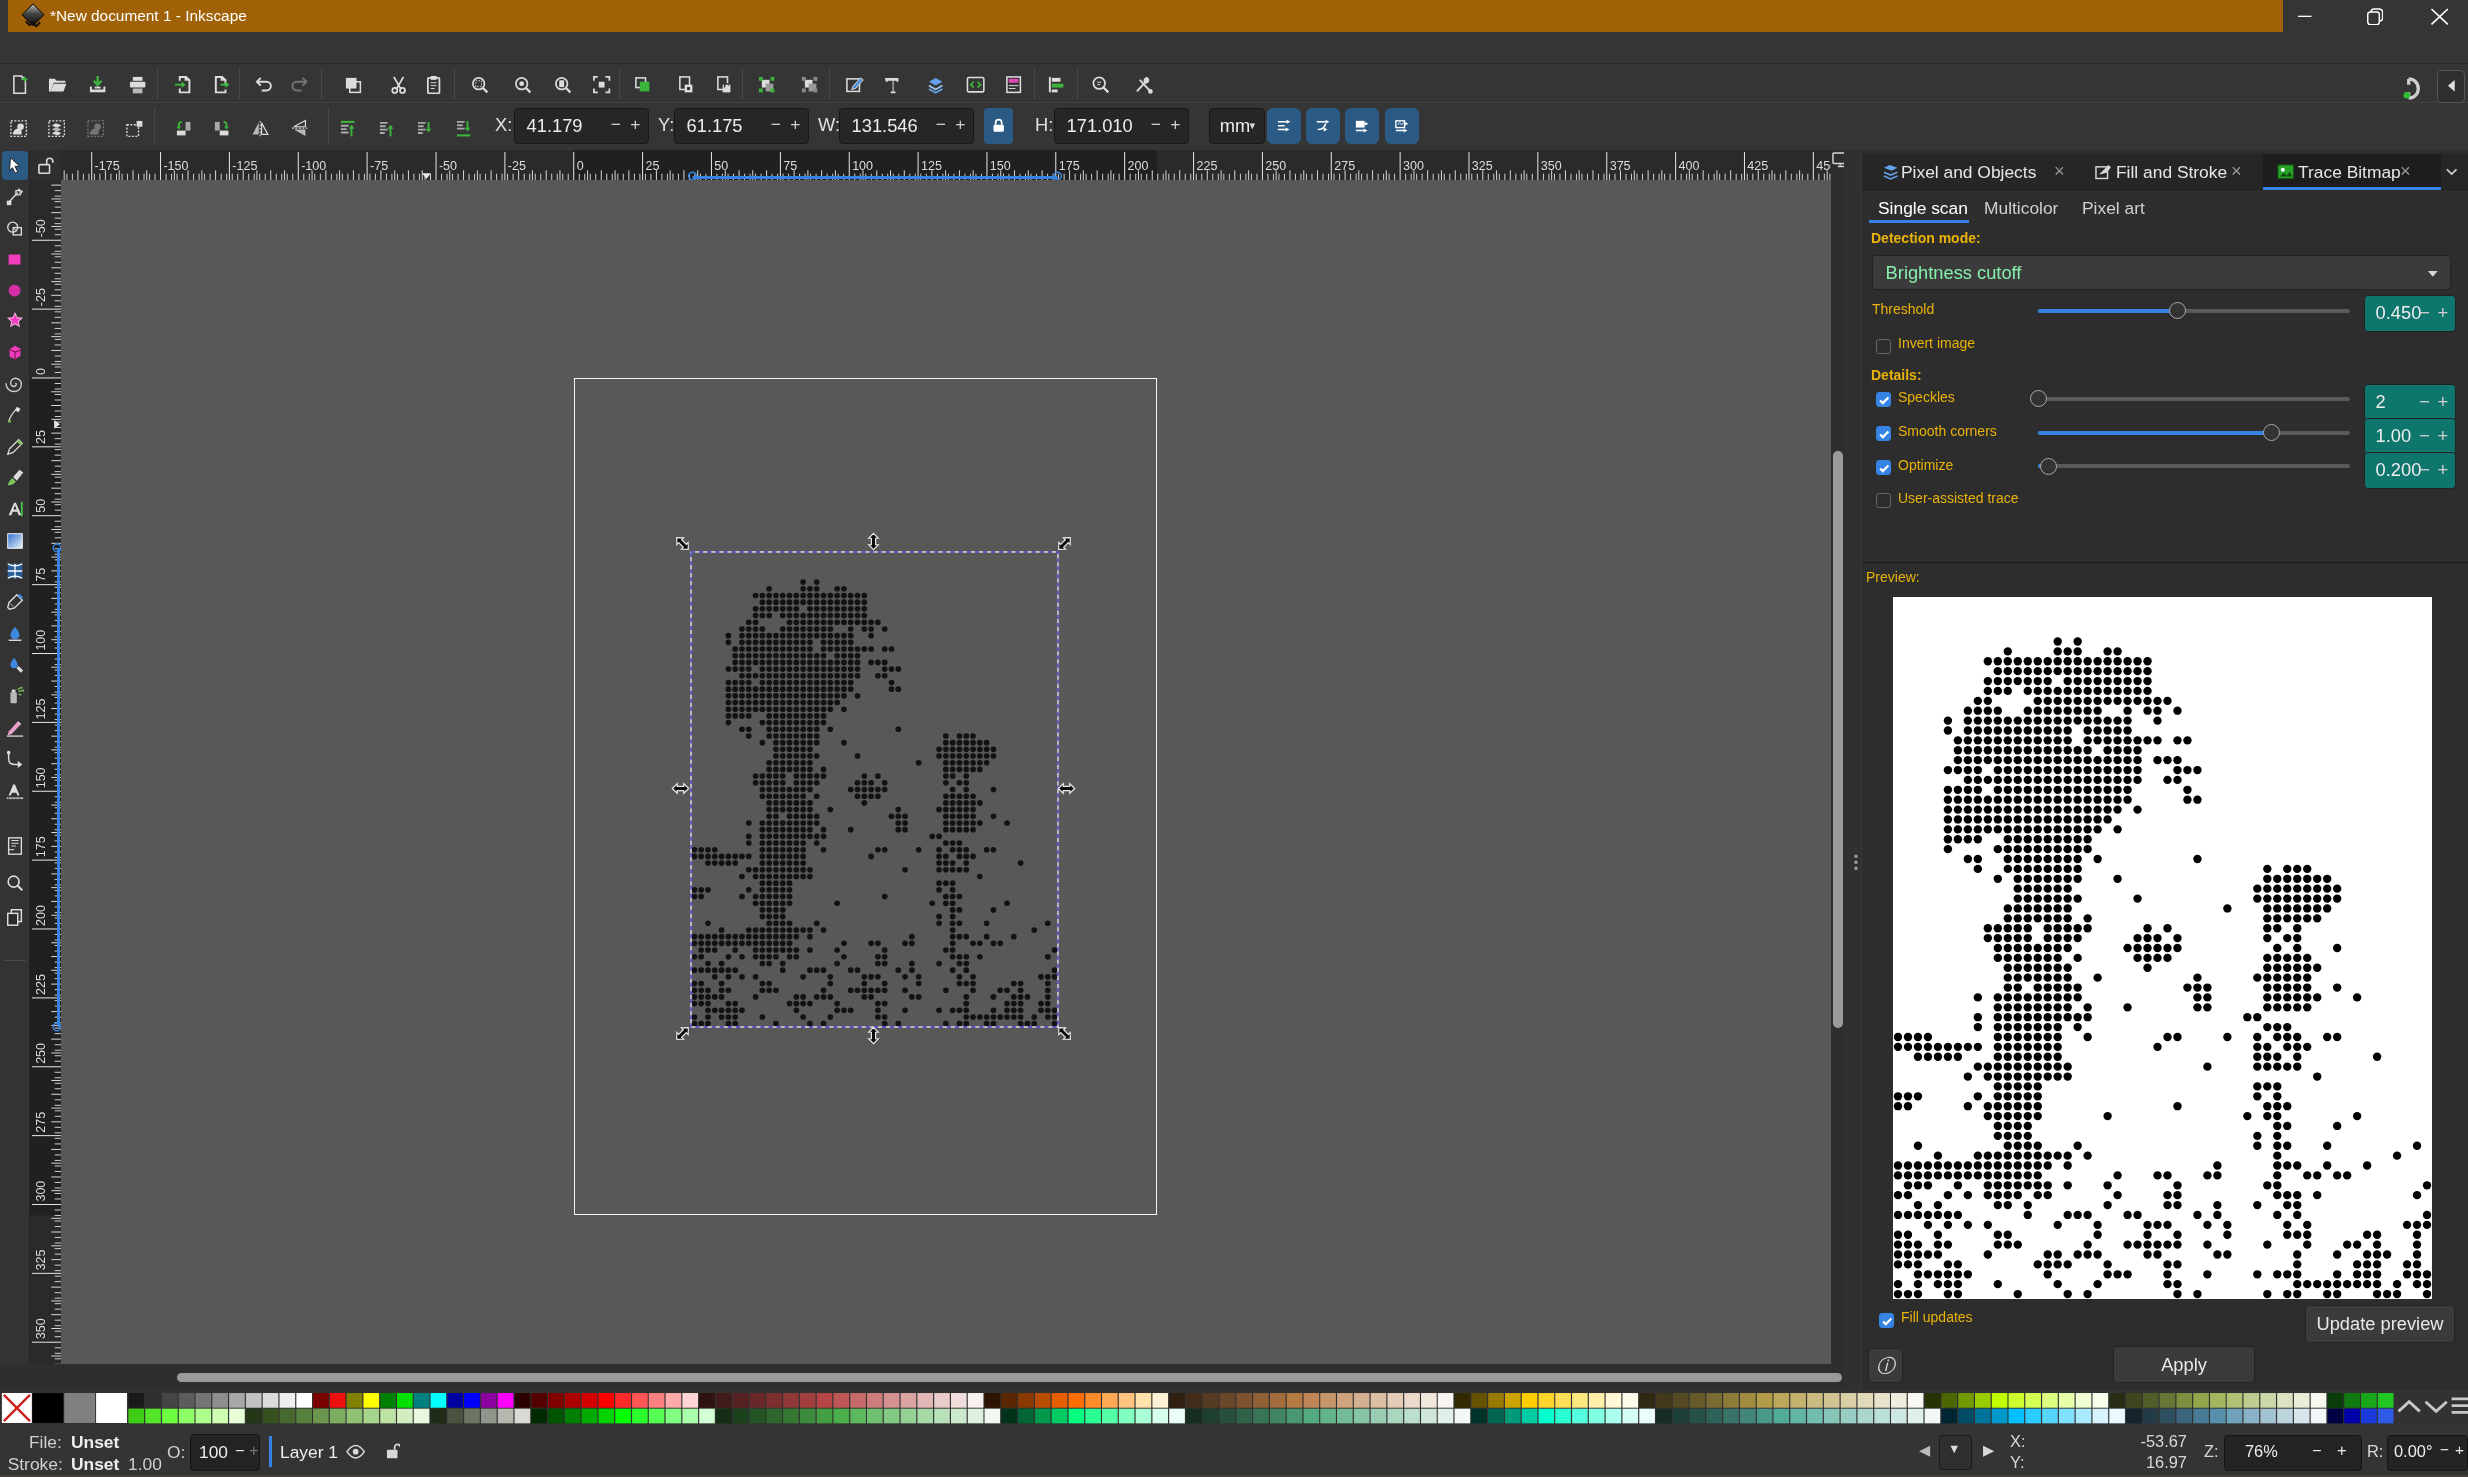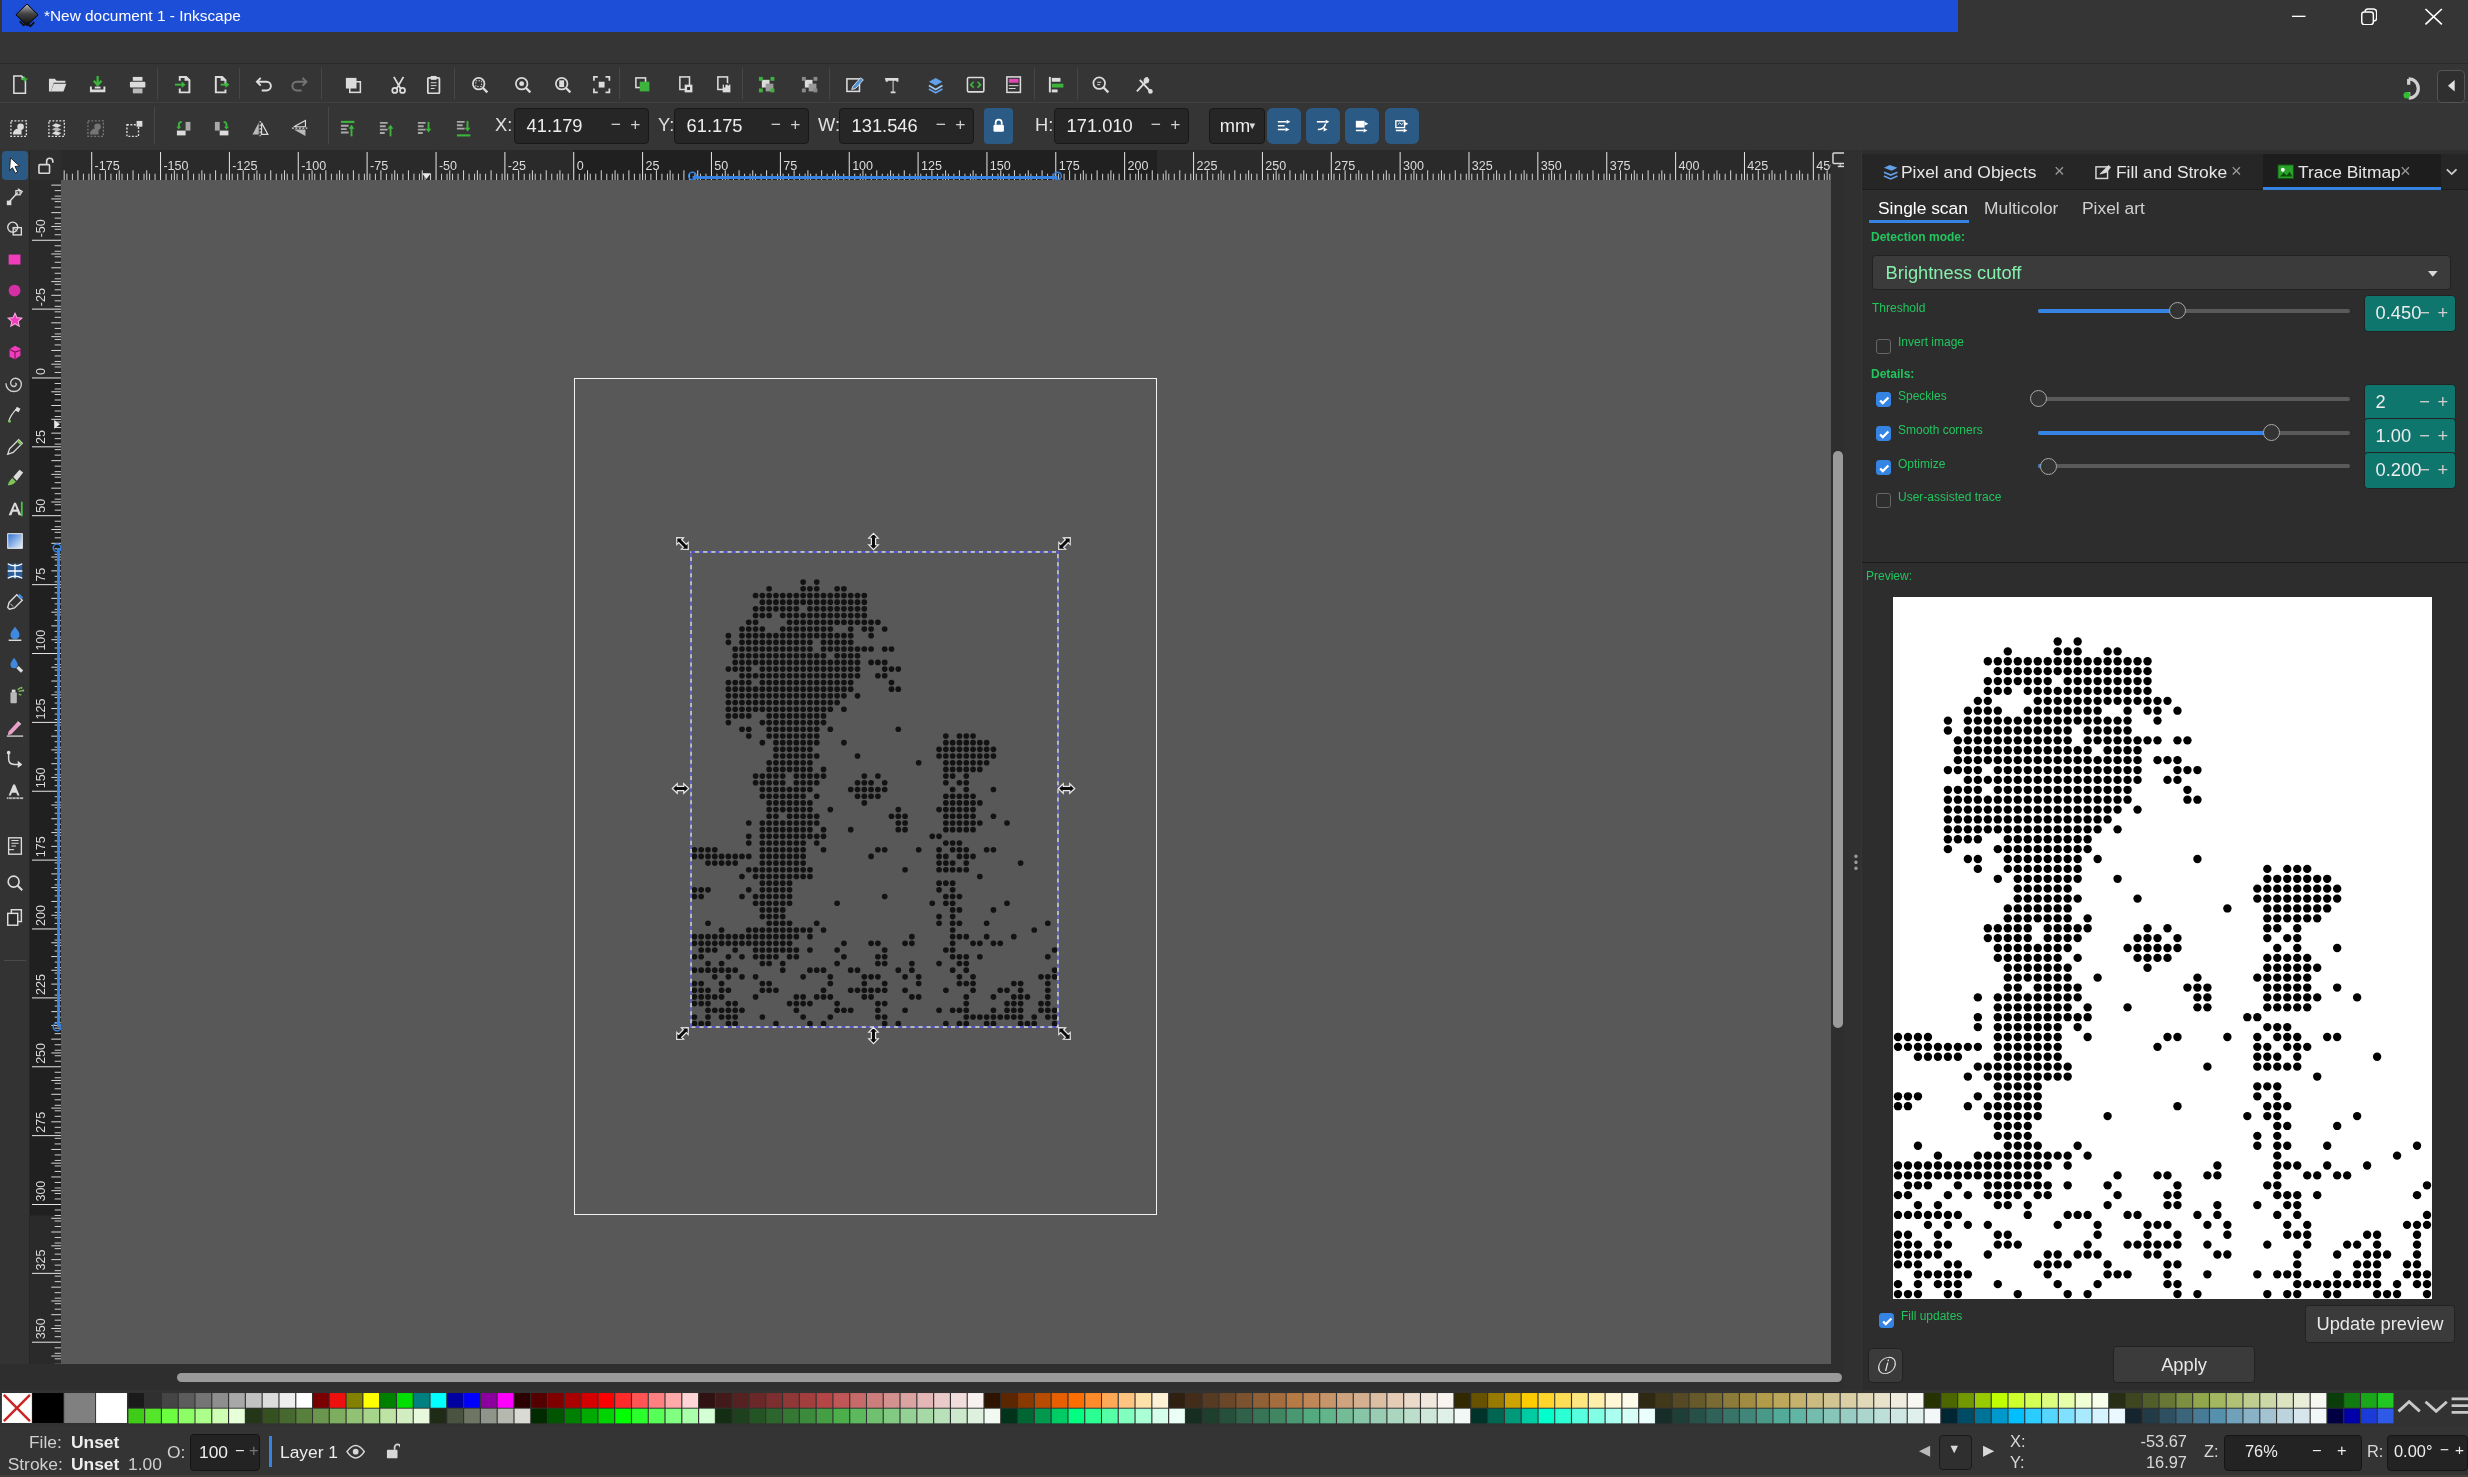--- a/index.html
+++ b/index.html
@@ -1,17 +1,17 @@
 <!DOCTYPE html>
 <html><head><meta charset="utf-8"><style>
 *{margin:0;padding:0;box-sizing:border-box}
 body{width:2469px;height:1477px;overflow:hidden;background:#353535;font-family:"Liberation Sans",sans-serif}
 .abs{position:absolute}
 #app{position:relative;width:2469px;height:1477px}
-#titlebar{position:absolute;left:2px;top:0;width:1956px;height:32px;background:#1d4ed8}
+#titlebar{position:absolute;left:8px;top:0;width:2275px;height:32px;background:#a16207}
 #titlebar .t{position:absolute;left:42px;top:6.8px;font-size:15.4px;color:#fff}
 #menubar{position:absolute;left:0;top:32px;width:2469px;height:31px;background:#353535}
 #menubar span{position:absolute;top:8.7px;font-size:15.4px;color:#e8e8e8}
 #tb1{position:absolute;left:0;top:63px;width:2469px;height:40px;background:#353535;border-top:1px solid #2a2a2a}
 #tb2{position:absolute;left:0;top:102px;width:2469px;height:47px;background:#353535;border-top:1px solid #404040}
 .tbi{position:absolute}
 .vsep1{position:absolute;top:68px;width:1px;height:31px;background:#474747}
 .vsep2{position:absolute;top:107px;width:1px;height:37px;background:#474747}
 .flab{position:absolute;top:114px;font-size:18.3px;color:#e0e0e0}
 .nf{position:absolute;top:108px;height:36px;background:#262626;border:1px solid #181818;border-radius:3.9px;color:#ededed;font-size:18.3px}
@@ -32,21 +32,21 @@
 #page{position:absolute;left:513px;top:198px;width:583px;height:837px;border:1px solid #f2f2f2}
 .hnd{position:absolute;width:21px;height:21px}
 #vsb{position:absolute;left:1831px;top:150px;width:13.5px;height:1215px;background:#2e2e2e}
 #vsb .th{position:absolute;left:1.9px;top:301px;width:9.7px;height:577px;background:#9a9a9a;border-radius:4.8px}
 #divider{position:absolute;left:1844px;top:150px;width:17.4px;height:1241px;background:#303030}
 #dock{position:absolute;left:1862px;top:150px;width:607px;height:1241px;background:#2d2d2d}
 .tabbar{position:absolute;left:1862px;top:154px;width:607px;height:36px;background:#262626;border-bottom:1px solid #1c1c1c}
 .tabt{position:absolute;top:162px;font-size:17.4px;color:#e6e6e6}
 .tabx{position:absolute;top:160px;font-size:18.3px;color:#999}
 .stab{position:absolute;top:198px;font-size:17.4px;color:#d0d0d0}
-.pl{position:absolute;font-size:12px;color:#22c55e}
+.pl{position:absolute;font-size:14px;color:#eab308}
 .bold{font-weight:bold}
 .dd{position:absolute;background:#3b3b3b;border:1px solid #222222;border-radius:3.9px;color:#86efac;font-size:18.3px;display:flex;align-items:center}
 .sltr{position:absolute;height:3.9px;background:#5a5a5a;border-radius:1.9px}
 .slfl{position:absolute;height:3.9px;background:#3584e4;border-radius:1.9px}
 .slth{position:absolute;width:17.4px;height:17.4px;border-radius:50%;background:#333;border:1.4px solid #a8a8a8}
 .vb{position:absolute;width:92px;height:37px;background:#0f766e;border:1px solid #222222;border-radius:3.9px;color:#ededed;font-size:18.3px}
 .vbt{position:absolute;left:10.6px;top:5.8px}
 .vbm{position:absolute;right:25px;top:5.8px;color:#cfcfcf}
 .vbp{position:absolute;right:6.8px;top:5.8px;color:#cfcfcf}
 .cb{position:absolute;width:15.4px;height:15.4px;border-radius:2.9px;background:#2e2e2e;border:1px solid #666}

